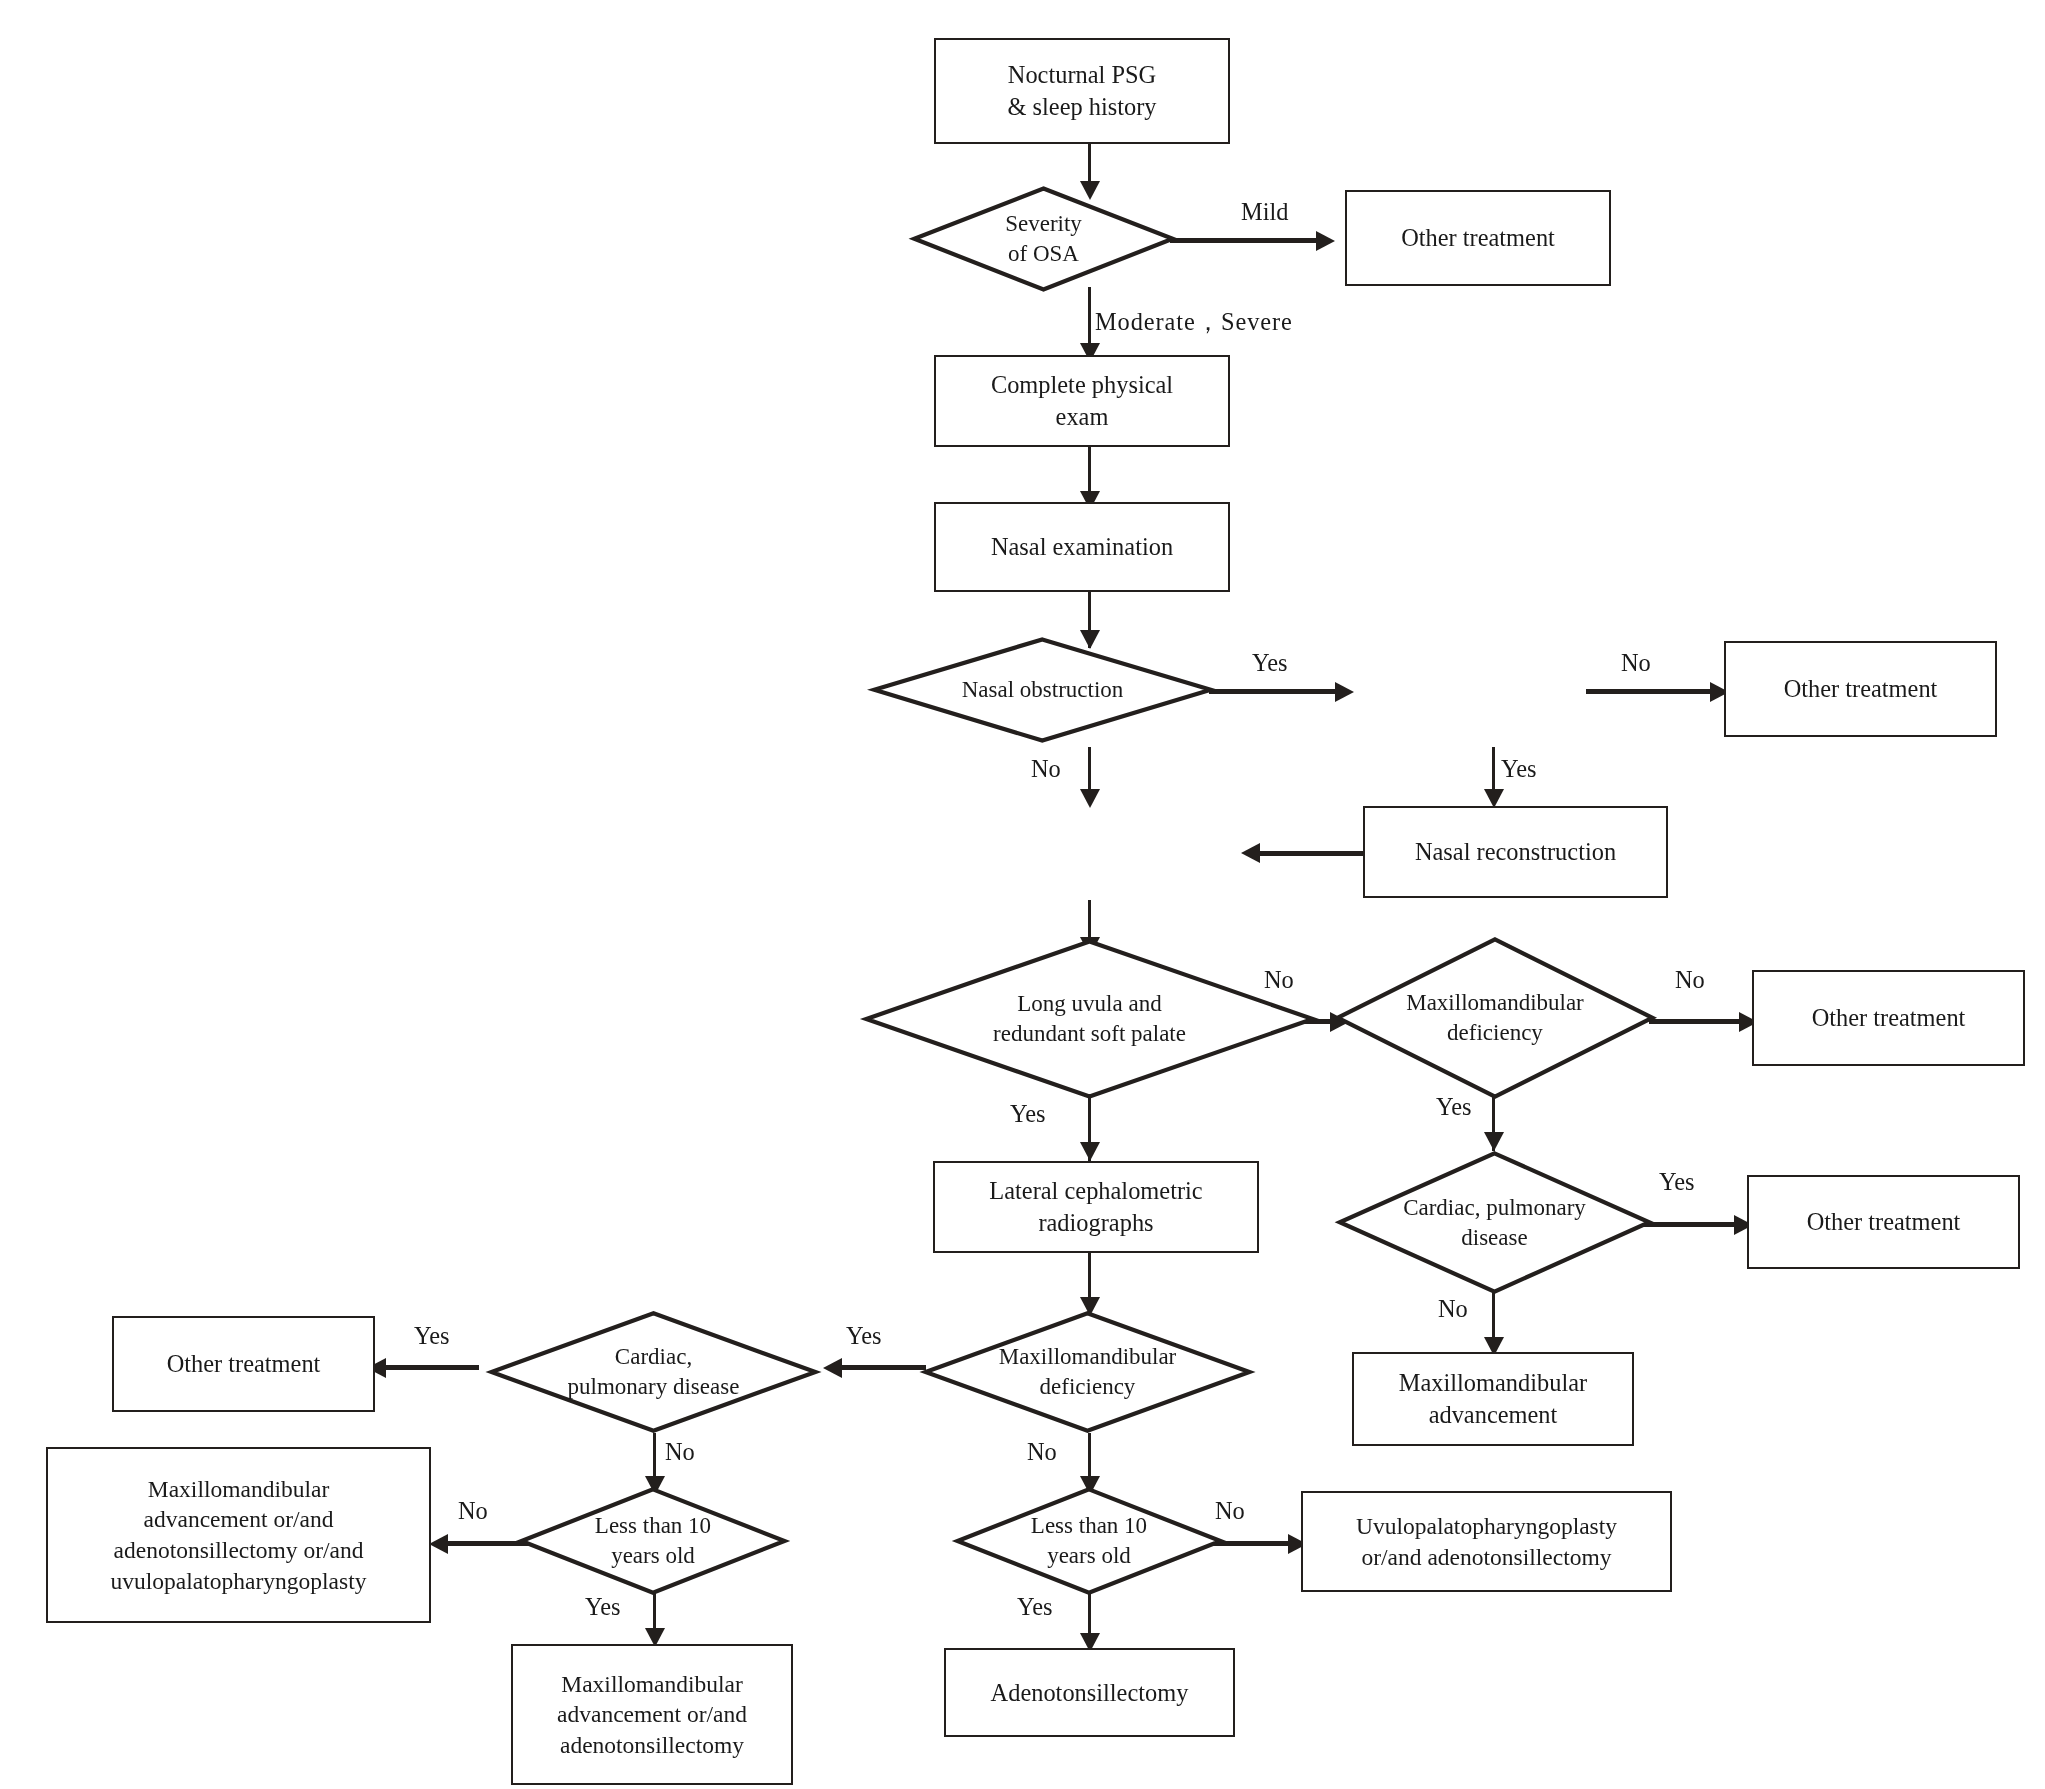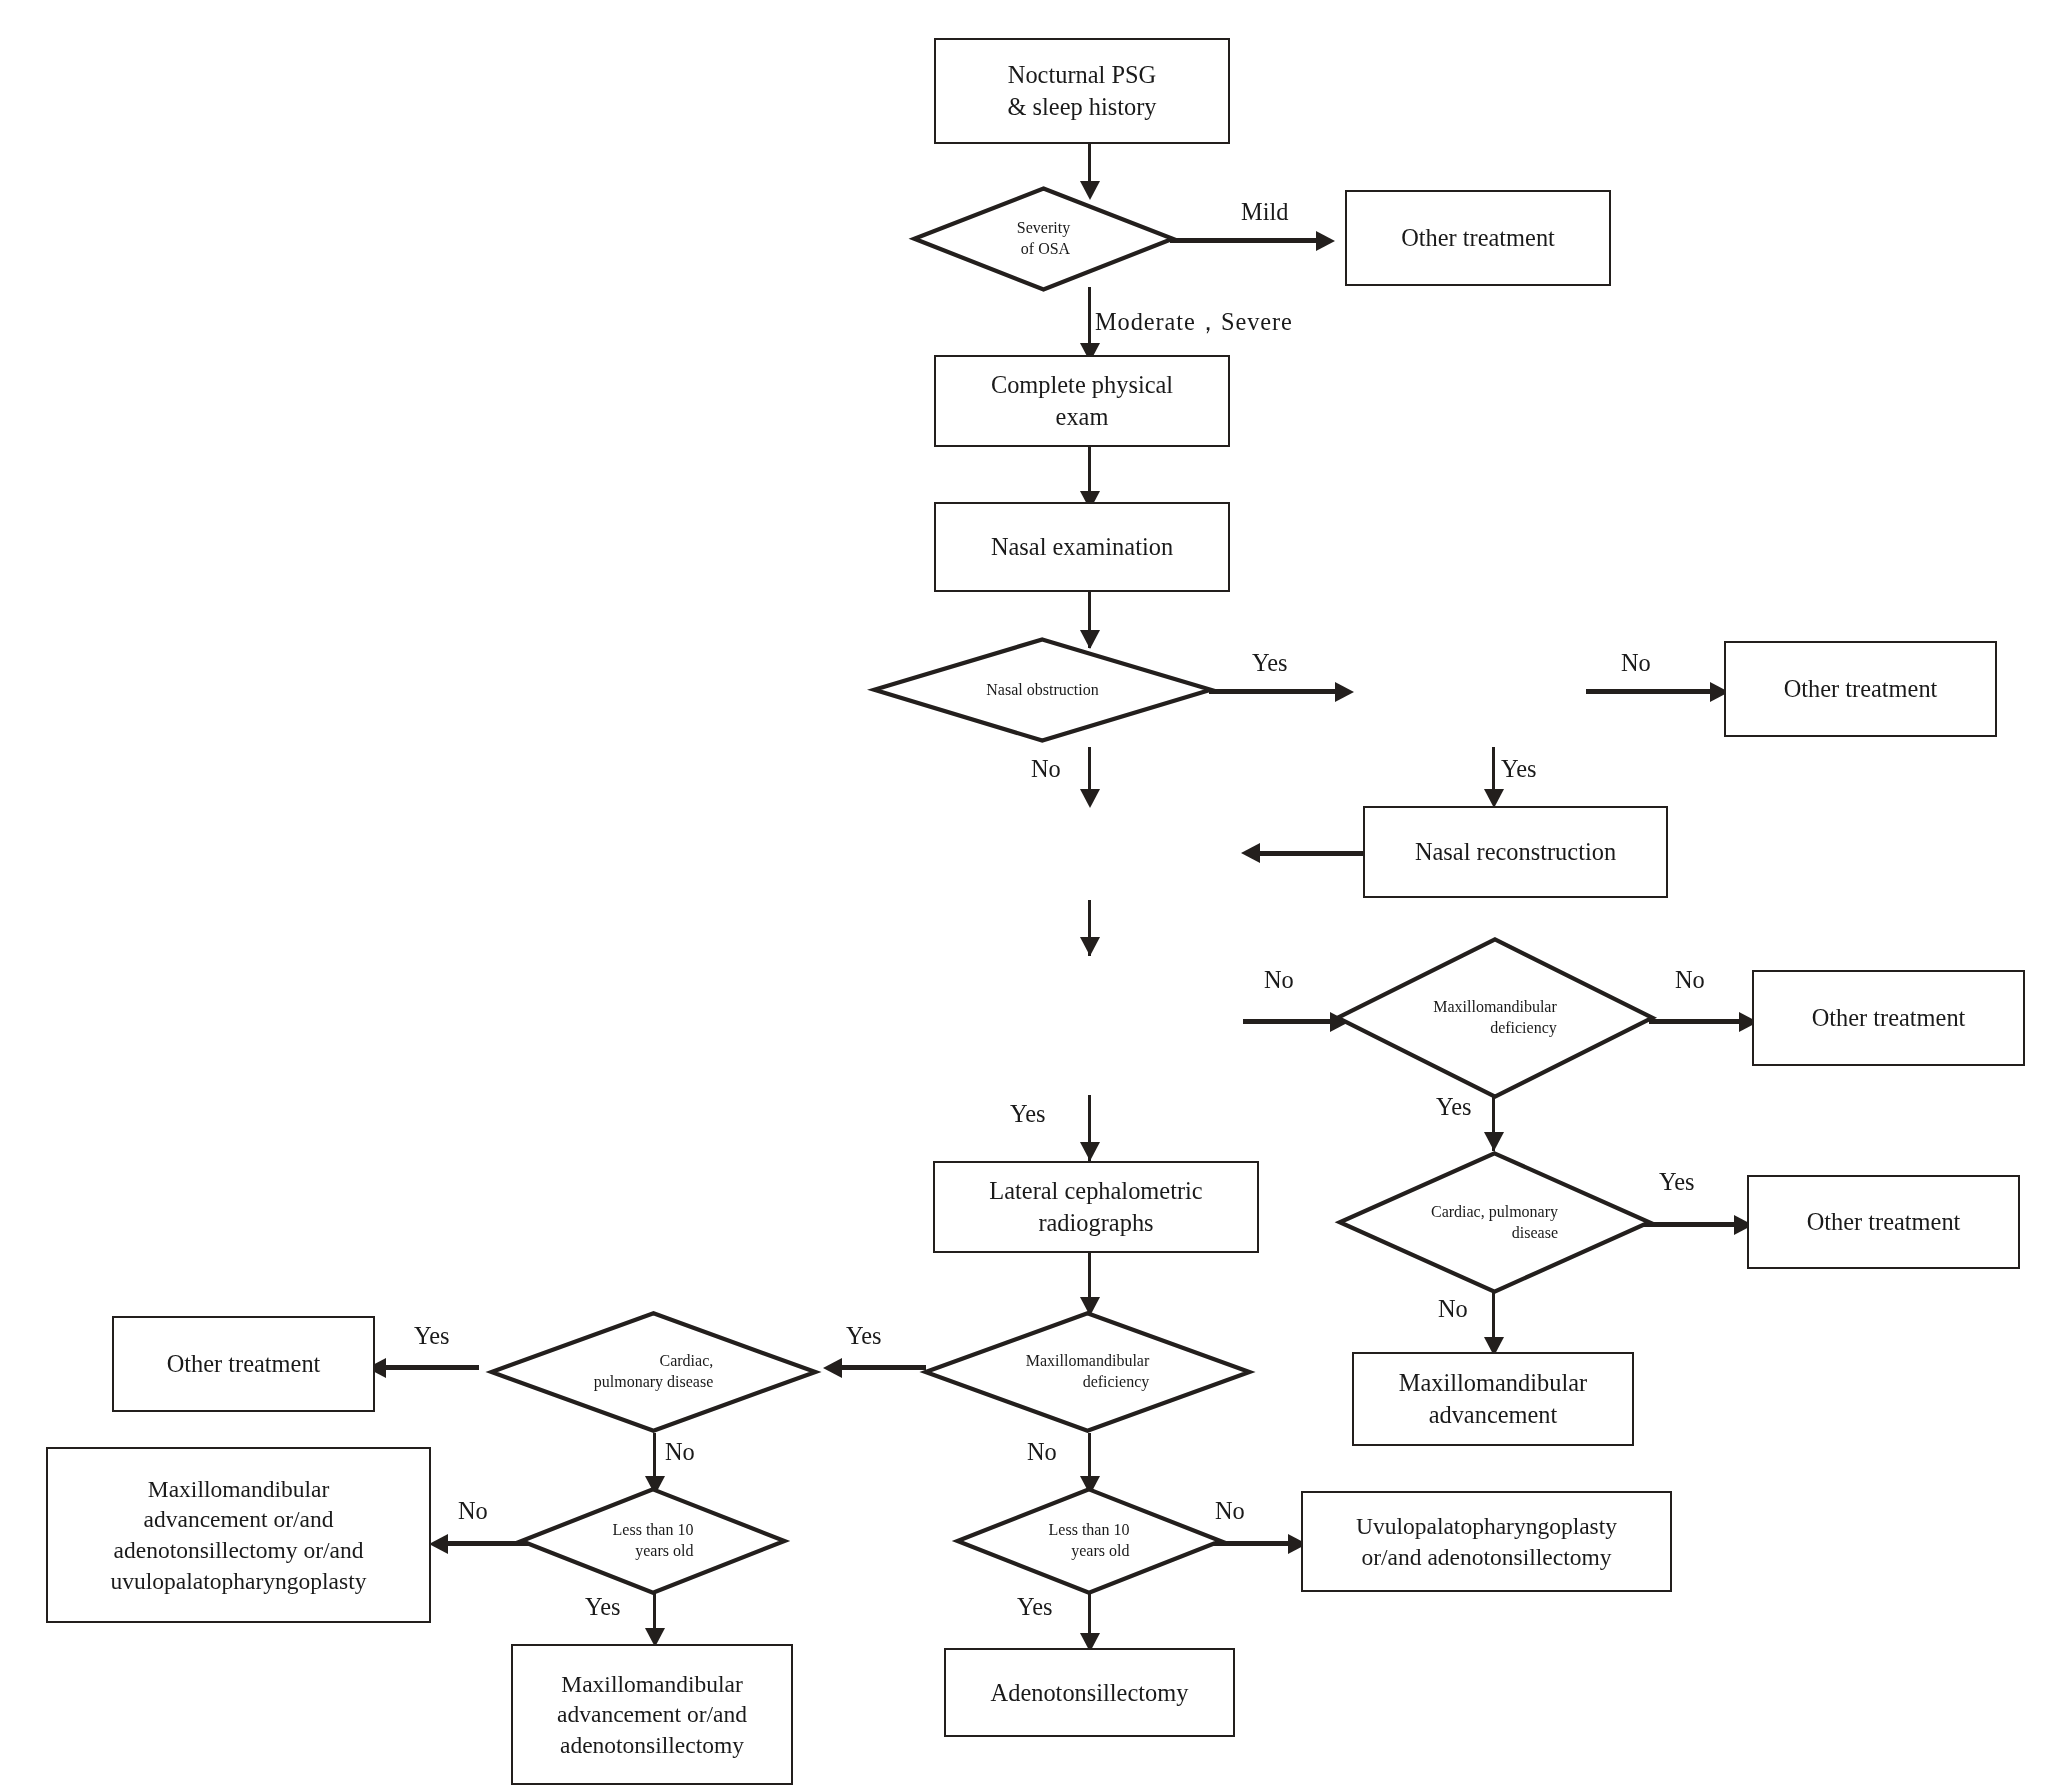--- a/index.html
+++ b/index.html
@@ -10,21 +10,21 @@
   .box{position:absolute;box-sizing:border-box;border:2.3px solid #231f1d;
        background:#ffffff;display:flex;align-items:center;justify-content:center;
        text-align:center;line-height:1.30;font-size:24.4px;padding:1.9px 4.7px;}
   .box .t{display:block;width:100%;}
 
   
   .dmw{position:absolute;}
   .dmw svg{position:absolute;left:0;top:0;overflow:visible;}
   .dmw .lbl{position:absolute;left:0;top:0;width:100%;height:100%;
             display:flex;align-items:center;justify-content:center;
-            text-align:right;line-height:1.30;font-size:16px;}
+            text-align:center;line-height:1.30;font-size:23px;}
 
   
   .ln{position:absolute;background:#231f1d;}
   .vline{width:2.8px;}
   .hline{height:2.8px;}
   .hline.thick{height:5.2px;}
   .arrow{position:absolute;width:0;height:0;}
   .ad{border-left:10px solid transparent;border-right:10px solid transparent;
       border-top:19px solid #231f1d;}
   .ar{border-top:10px solid transparent;border-bottom:10px solid transparent;
@@ -223,20 +223,29 @@
   <div class="dmw" style="left:872px;top:637px;width:341px;height:106px;">
     <svg width="341" height="106" viewBox="0 0 725 225">
       <polygon points="362,5 720,112 362,220 5,112" fill="#fff" stroke="#231f1d" stroke-width="9"></polygon>
     </svg>
     <div class="lbl">
       <span><span>Nasal obstruction</span></span>
     </div>
   </div>
 
 
+  <div class="dmw" style="left:864px;top:939px;width:451px;height:160px;">
+    <svg width="451" height="160" viewBox="0 0 960 340">
+      <polygon points="480,5 955,170 480,335 5,170" fill="#fff" stroke="#231f1d" stroke-width="9"></polygon>
+    </svg>
+    <div class="lbl">
+      <span><span>Long uvula and</span><br>
+      <span>redundant soft palate</span></span>
+    </div>
+  </div>
 
   <div class="dmw" style="left:1335px;top:937px;width:320px;height:162px;">
     <svg width="320" height="162" viewBox="0 0 680 345">
       <polygon points="340,5 675,172 340,340 5,172" fill="#fff" stroke="#231f1d" stroke-width="9"></polygon>
     </svg>
     <div class="lbl">
       <span><span>Maxillomandibular</span><br>
       <span>deficiency</span></span>
     </div>
   </div>

